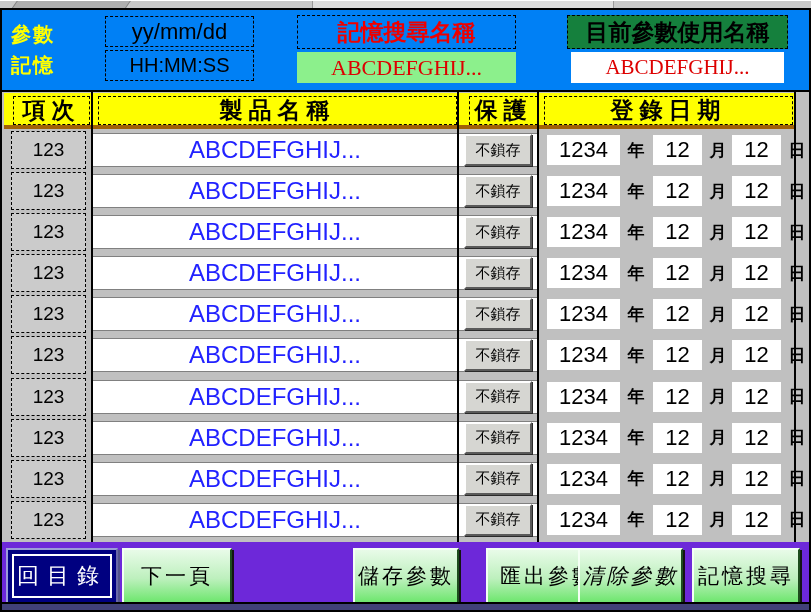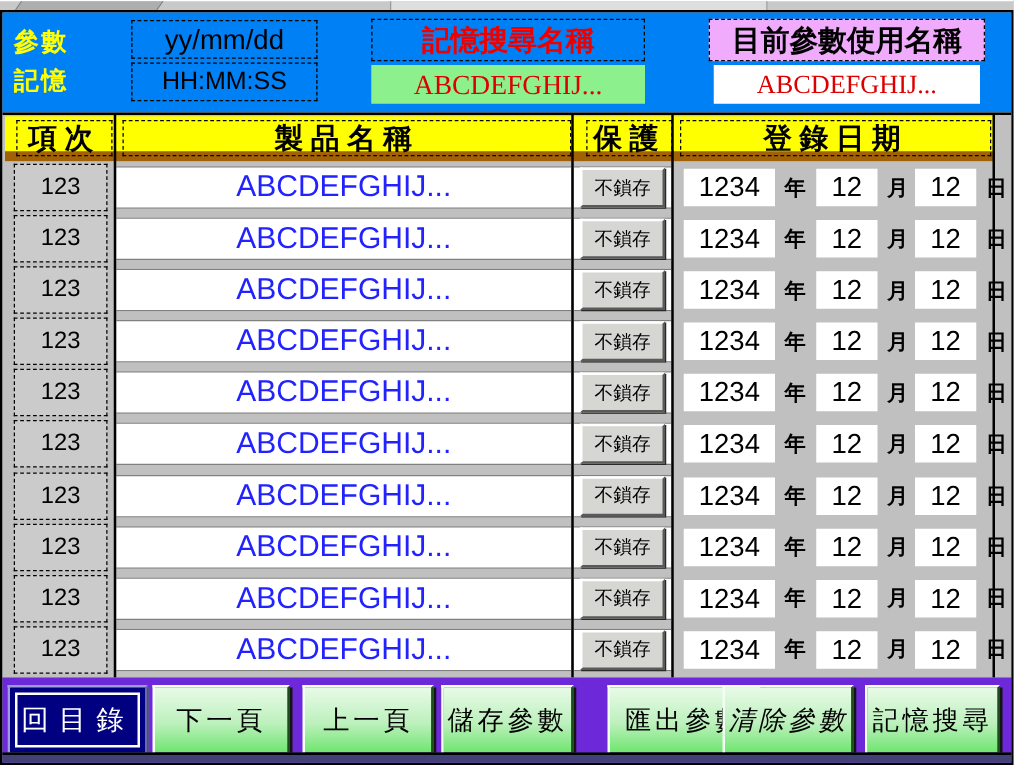--- a/index.html
+++ b/index.html
@@ -19,30 +19,30 @@
   .ttl{position:absolute;left:9px;top:9px;color:#ffff00;font-weight:bold;font-size:20px;line-height:31px;
        font-family:"Liberation Sans",sans-serif;letter-spacing:2px;}
   .dash{border:1px dashed #000;box-sizing:border-box;display:flex;align-items:center;justify-content:center;}
   .datebox{position:absolute;left:103px;top:6px;width:149px;height:31px;font-size:22px;color:#000;}
   .timebox{position:absolute;left:103px;top:40px;width:149px;height:31px;font-size:20px;color:#000;}
   .searchlbl{position:absolute;left:295px;top:5px;width:219px;height:34px;color:#ee0000;
              font-family:"Liberation Serif",serif;font-weight:bold;font-size:23px;}
   .searchval{position:absolute;left:295px;top:42px;width:219px;height:31px;background:#8cf08c;
              color:#dd0000;font-family:"Liberation Serif",serif;font-size:22px;
              display:flex;align-items:center;justify-content:center;}
-  .curlbl{position:absolute;left:565px;top:5px;width:221px;height:34px;background:#f0abfc;color:#000;
+  .curlbl{position:absolute;left:565px;top:5px;width:221px;height:34px;background:#15803d;color:#000;
           font-family:"Liberation Serif",serif;font-weight:bold;font-size:23px;}
   .curval{position:absolute;left:569px;top:42px;width:213px;height:31px;background:#fff;color:#dd0000;
           font-family:"Liberation Serif",serif;font-size:21px;
           display:flex;align-items:center;justify-content:center;}
   
   .tbl{position:absolute;left:0;top:80px;width:807px;height:452px;background:#c0c0c0;
        border-top:2px solid #000;box-sizing:border-box;}
   .thead{position:absolute;left:2px;top:1px;width:791px;height:36px;background:#ffff00;
-         border-bottom:8px solid #a16207;box-sizing:border-box;}
+         border-bottom:4px solid #a16207;box-sizing:border-box;}
   .hcell{position:absolute;top:3px;height:29px;border:1px dashed #000;box-sizing:border-box;
          display:flex;align-items:center;justify-content:center;color:#000;
          font-family:"Liberation Serif",serif;font-weight:bold;font-size:23px;letter-spacing:6px;}
   .h-index{left:9px;width:77px;}
   .h-product{left:94px;width:359px;}
   .h-protect{left:465px;width:69px;}
   .h-date{left:540px;width:249px;}
   .vline{position:absolute;top:0;width:2px;height:450px;background:#000;}
   .vl1{left:89px;}.vl2{left:455px;}.vl3{left:535px;}.vl4{left:792px;}
   .rows{position:absolute;left:0;top:38px;width:793px;height:411px;display:flex;flex-direction:column;}
@@ -260,23 +260,20 @@
     </div>
 
     <div class="ftr">
       <div class="fbtn home b-home">
         <div class="innerframe"></div>
         <span>回目錄</span>
       </div>
       <div class="fbtn b-next">
         <span>下一頁</span>
       </div>
-      <div class="fbtn b-prev">
-        <span>上一頁</span>
-      </div>
       <div class="fbtn b-save">
         <span>儲存參數</span>
       </div>
       <div class="fbtn b-exp">
         <span>匯出參數</span>
       </div>
       <div class="fbtn b-clr">
         <span>清除參數</span>
       </div>
       <div class="fbtn b-search">

